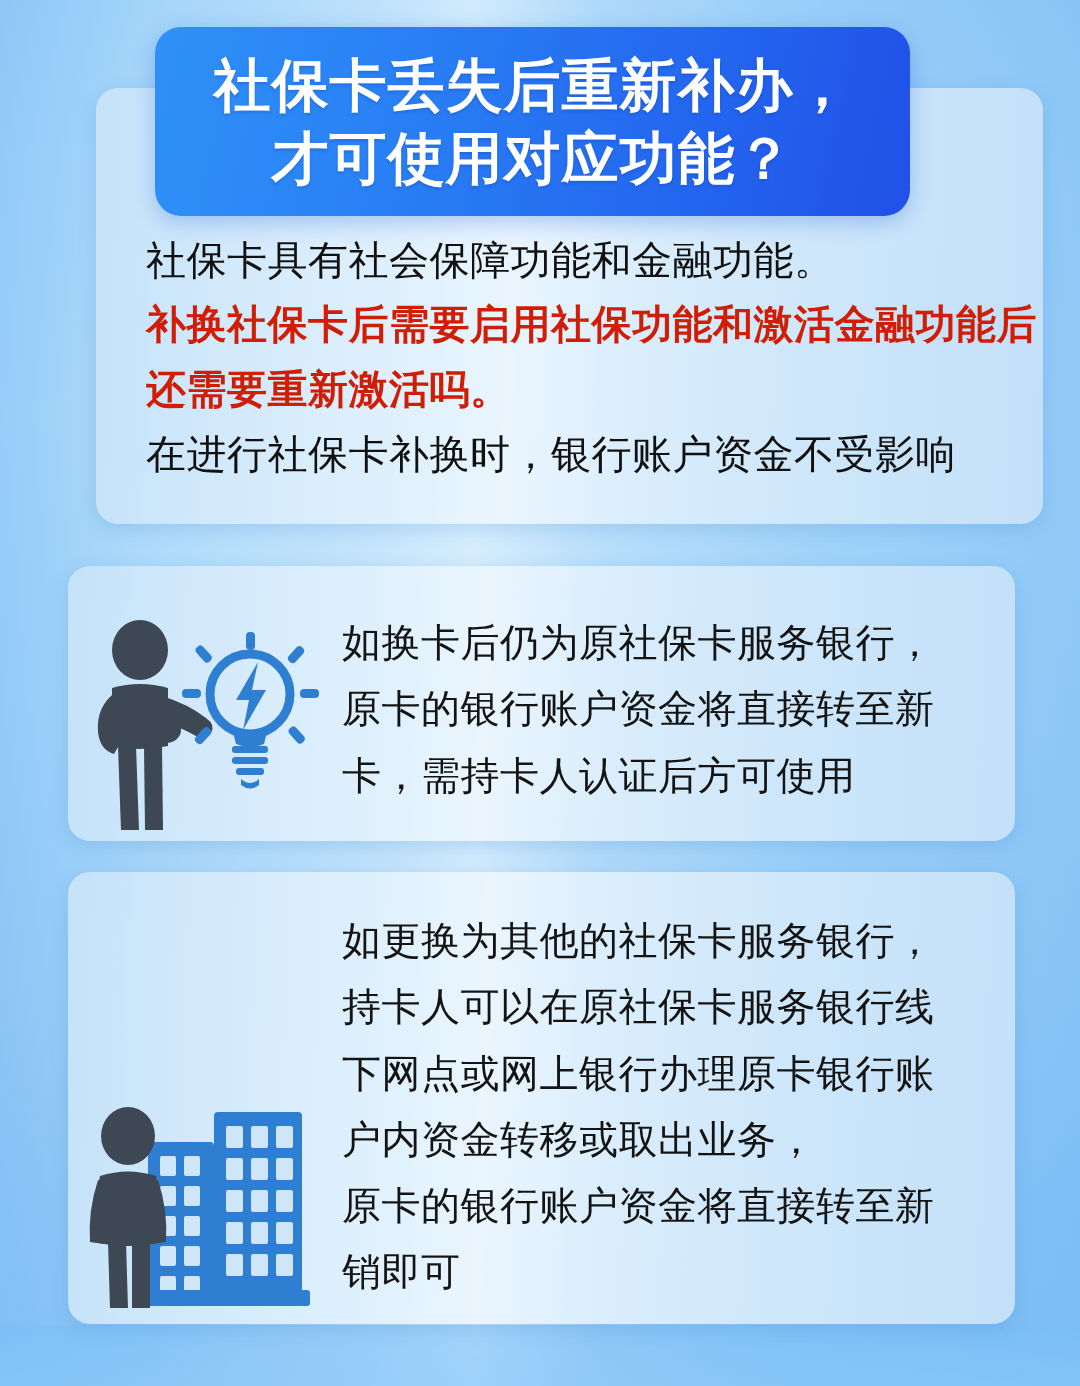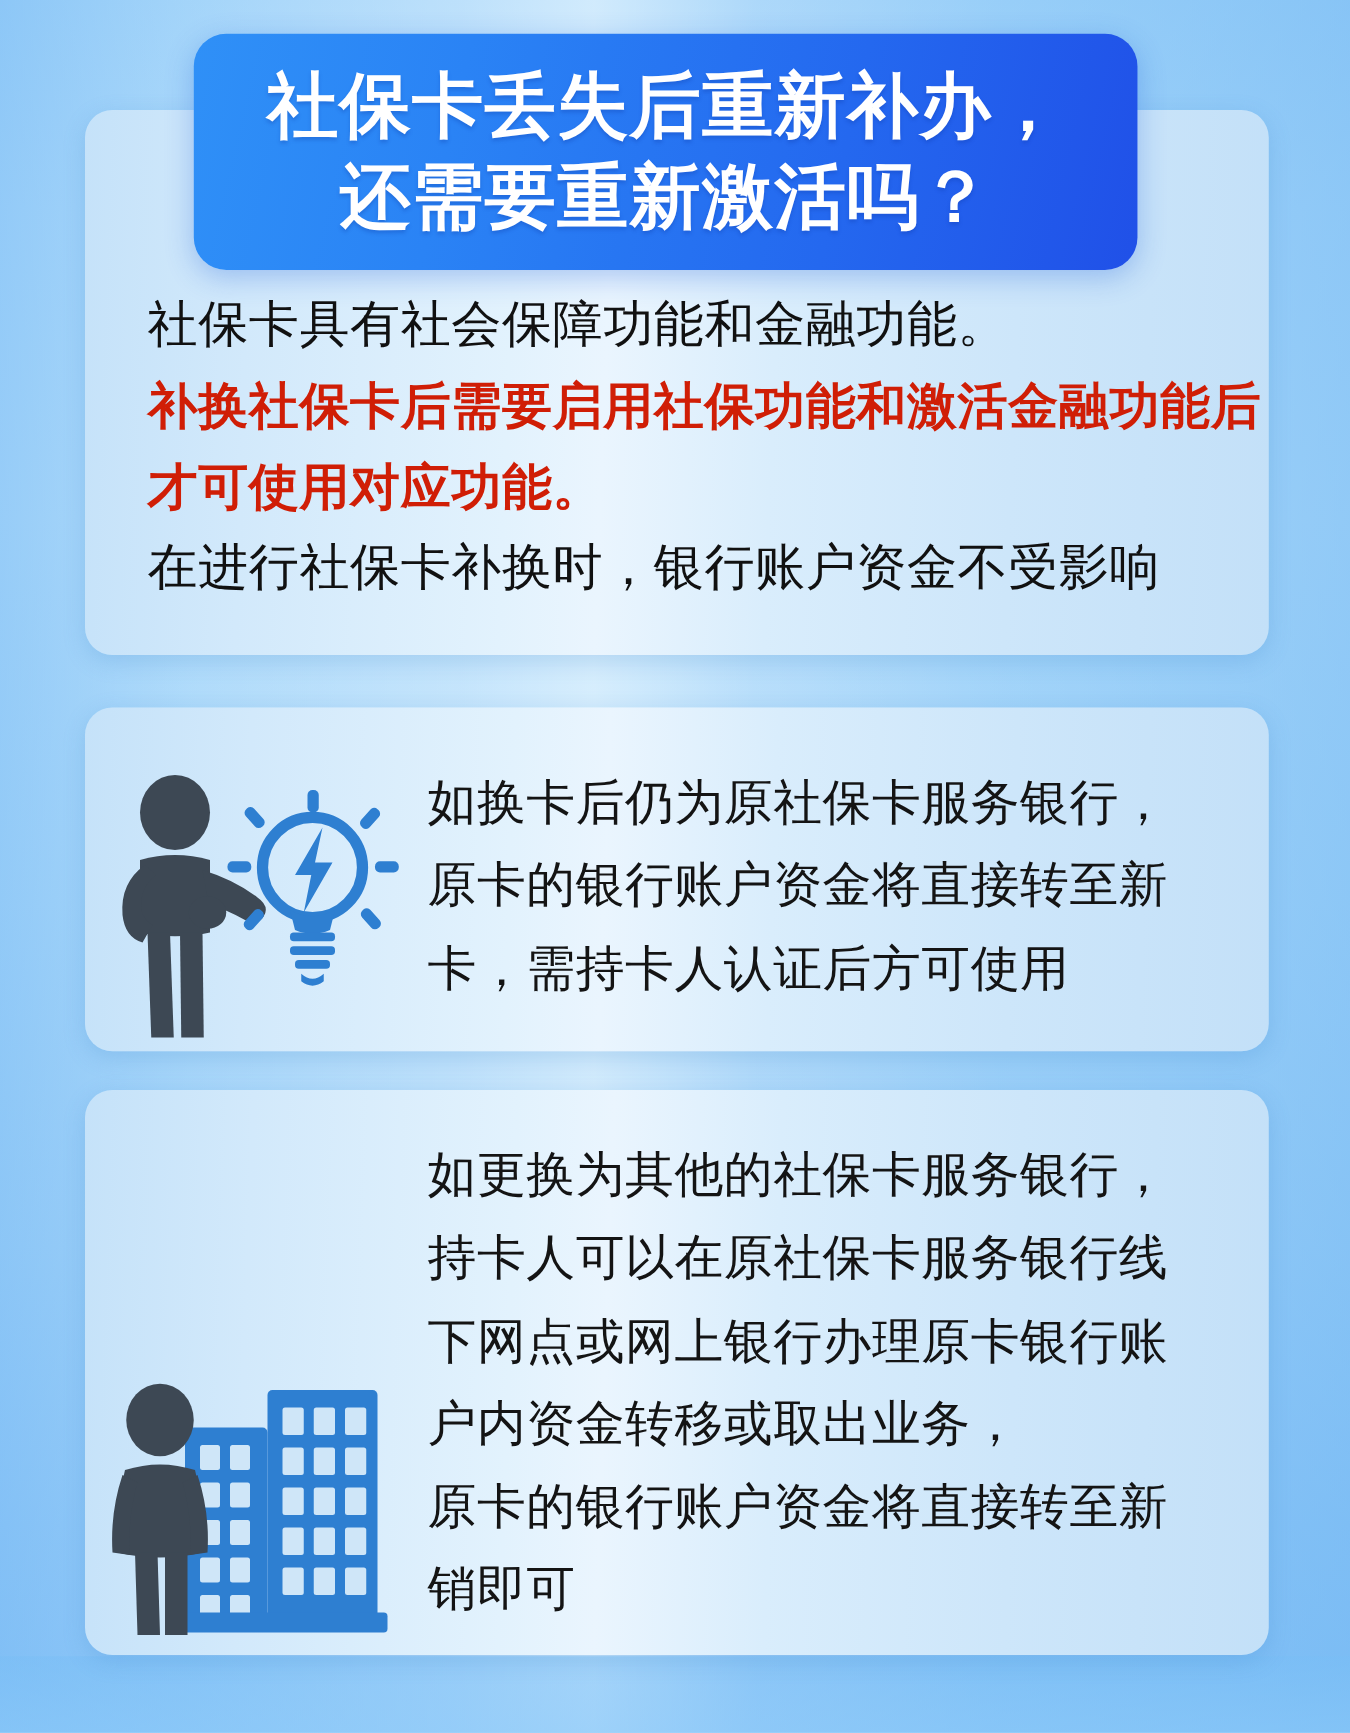--- a/index.html
+++ b/index.html
@@ -88,21 +88,21 @@
         #e2f2fd 36%,
         #eaf5fe 44%,
         #d9edfc 58%,
         #cde6fa 78%,
         #c3e0f8 100%);
     box-shadow: 0 5px 18px rgba(60,130,205,0.22);
     overflow: hidden;
     z-index: 2;
   }
 
-  #card-intro  { top: 88px;  height: 436px; }
+  #card-intro  { top: 88px;  height: 436px; margin-left: 28px; }
   #card-same-bank { top: 566px; height: 275px; }
   #card-other-bank { top: 872px; height: 452px; }
 
   
   #intro-text {
     position: absolute;
     left: 50px;
     top: 140px;
     right: 24px;
   }
@@ -145,28 +145,28 @@
 </style>
 </head>
 <body>
 
 <div id="backdrop"></div>
 <div id="backdrop-sheen"></div>
 <div id="backdrop-band"></div>
 
 <div id="title-banner">
   <div class="title-line">社保卡丢失后重新补办，</div>
-  <div class="title-line">还需要重新激活吗？</div>
+  <div class="title-line">才可使用对应功能？</div>
 </div>
 
 <div class="card" id="card-intro">
   <div id="intro-text">
     <div class="intro-line">社保卡具有社会保障功能和金融功能。</div>
     <div class="intro-line highlight">补换社保卡后需要启用社保功能和激活金融功能后</div>
-    <div class="intro-line highlight">才可使用对应功能。</div>
+    <div class="intro-line highlight">还需要重新激活吗。</div>
     <div class="intro-line">在进行社保卡补换时，银行账户资金不受影响</div>
   </div>
 </div>
 
 <div class="card" id="card-same-bank">
 
   <div class="icon-slot" id="icon-lightbulb-person">
     <svg viewBox="0 0 240 215" xmlns="http://www.w3.org/2000/svg">
 
       <ellipse cx="54" cy="32" rx="28" ry="30" fill="#3d4854"></ellipse>

